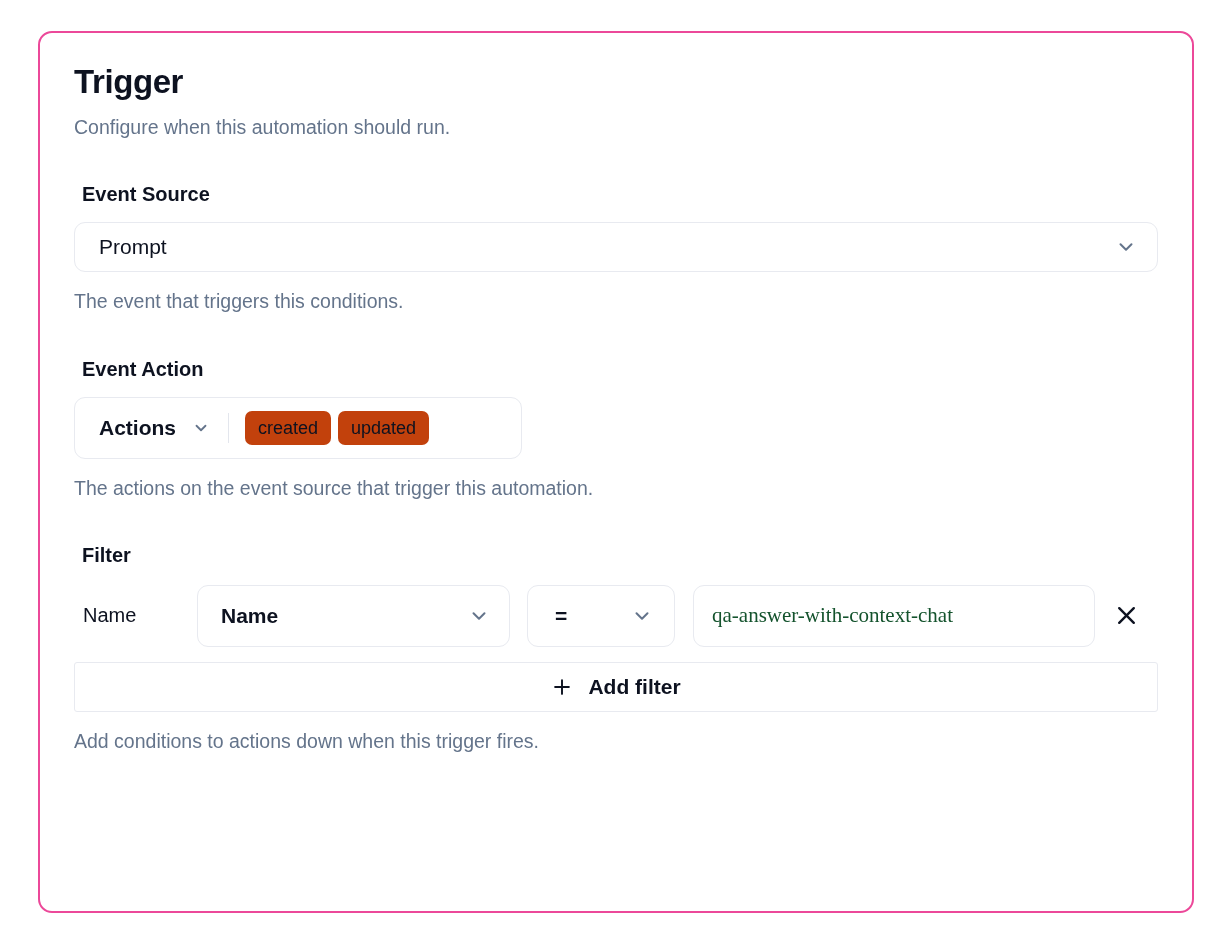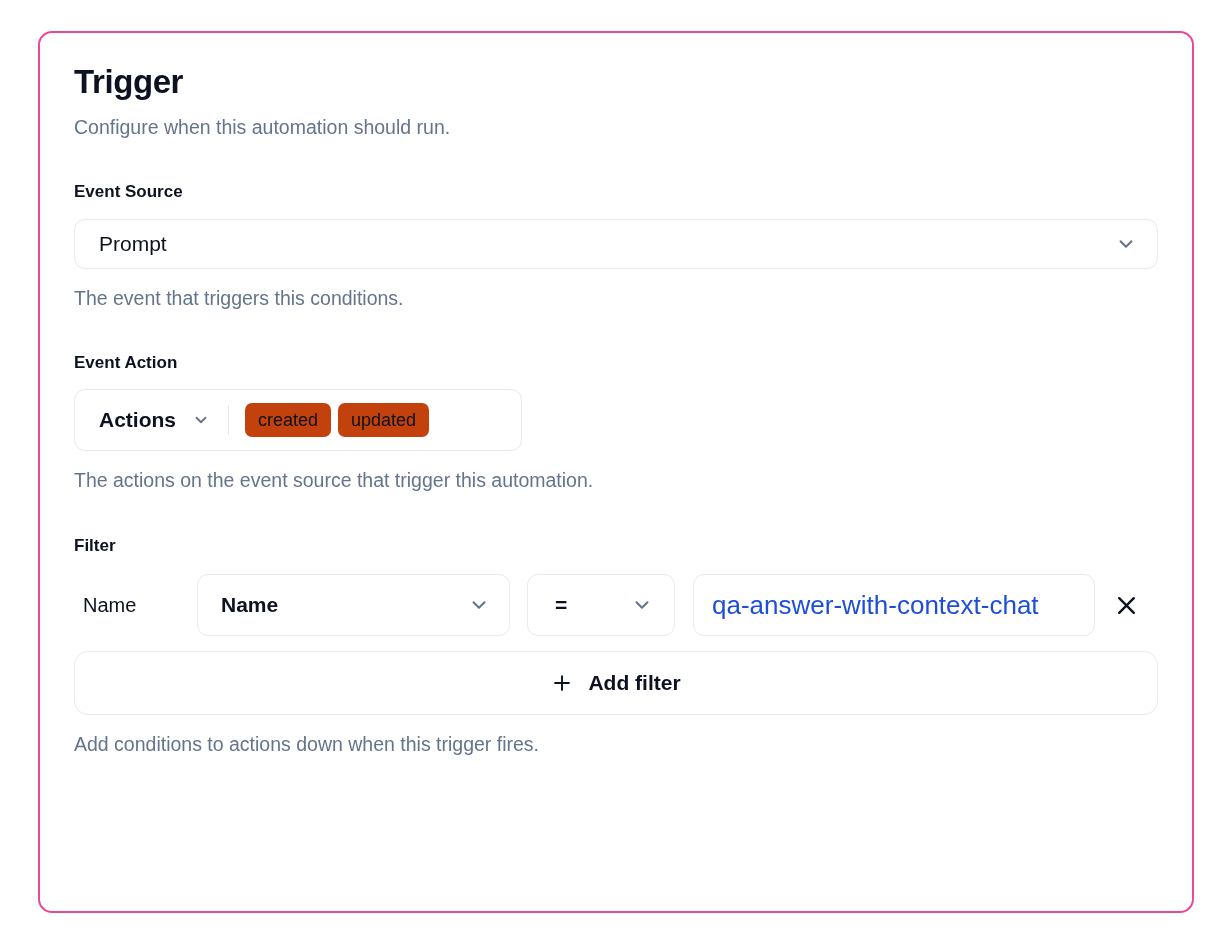--- a/index.html
+++ b/index.html
@@ -49,25 +49,25 @@
     font-size: 19.5px;
     font-weight: 400;
     color: #64748b;
     margin: 14px 0 0 0;
     line-height: 1.3;
   }
 
   
   .field-group { margin-top: 42px; }
   .field-label {
-    font-size: 17px;
+    font-size: 20px;
     font-weight: 700;
     color: #0d1220;
     line-height: 1.2;
-    margin: 0;
+    margin: 8px;
   }
   .field-help {
     font-size: 19.5px;
     font-weight: 400;
     color: #64748b;
     margin: 17px 0 0 0;
     line-height: 1.3;
   }
 
   
@@ -193,23 +193,23 @@
     height: 62px;
     margin-left: 18px;
     padding: 0 18px;
     flex: none;
     overflow: hidden;
   }
   .filter-value input {
     border: none;
     outline: none;
     background: transparent;
-    font-family: Liberation Sans, sans-serif;
-    font-size: 26px;
-    color: #1d4ed8;
+    font-family: Liberation Serif, serif;
+    font-size: 21px;
+    color: #14532d;
     width: 100%;
     padding: 0;
   }
   .remove-filter {
     width: 54px;
     height: 54px;
     margin-left: 4px;
     display: flex;
     align-items: center;
     justify-content: center;
@@ -218,23 +218,23 @@
     cursor: pointer;
     color: #0d1220;
     flex: none;
   }
   .remove-filter svg { width: 25px; height: 25px; display: block; }
 
   
   .add-filter {
     margin-top: 15px;
     width: 100%;
-    height: 64px;
+    height: 50px;
     border: 1px solid #e8eaf0;
-    border-radius: 14px;
+    border-radius: 3px;
     background: #ffffff;
     display: flex;
     align-items: center;
     justify-content: center;
     gap: 15px;
     cursor: pointer;
     font-family: "Liberation Sans", sans-serif;
   }
   .add-filter .plus {
     width: 22px; height: 22px;

